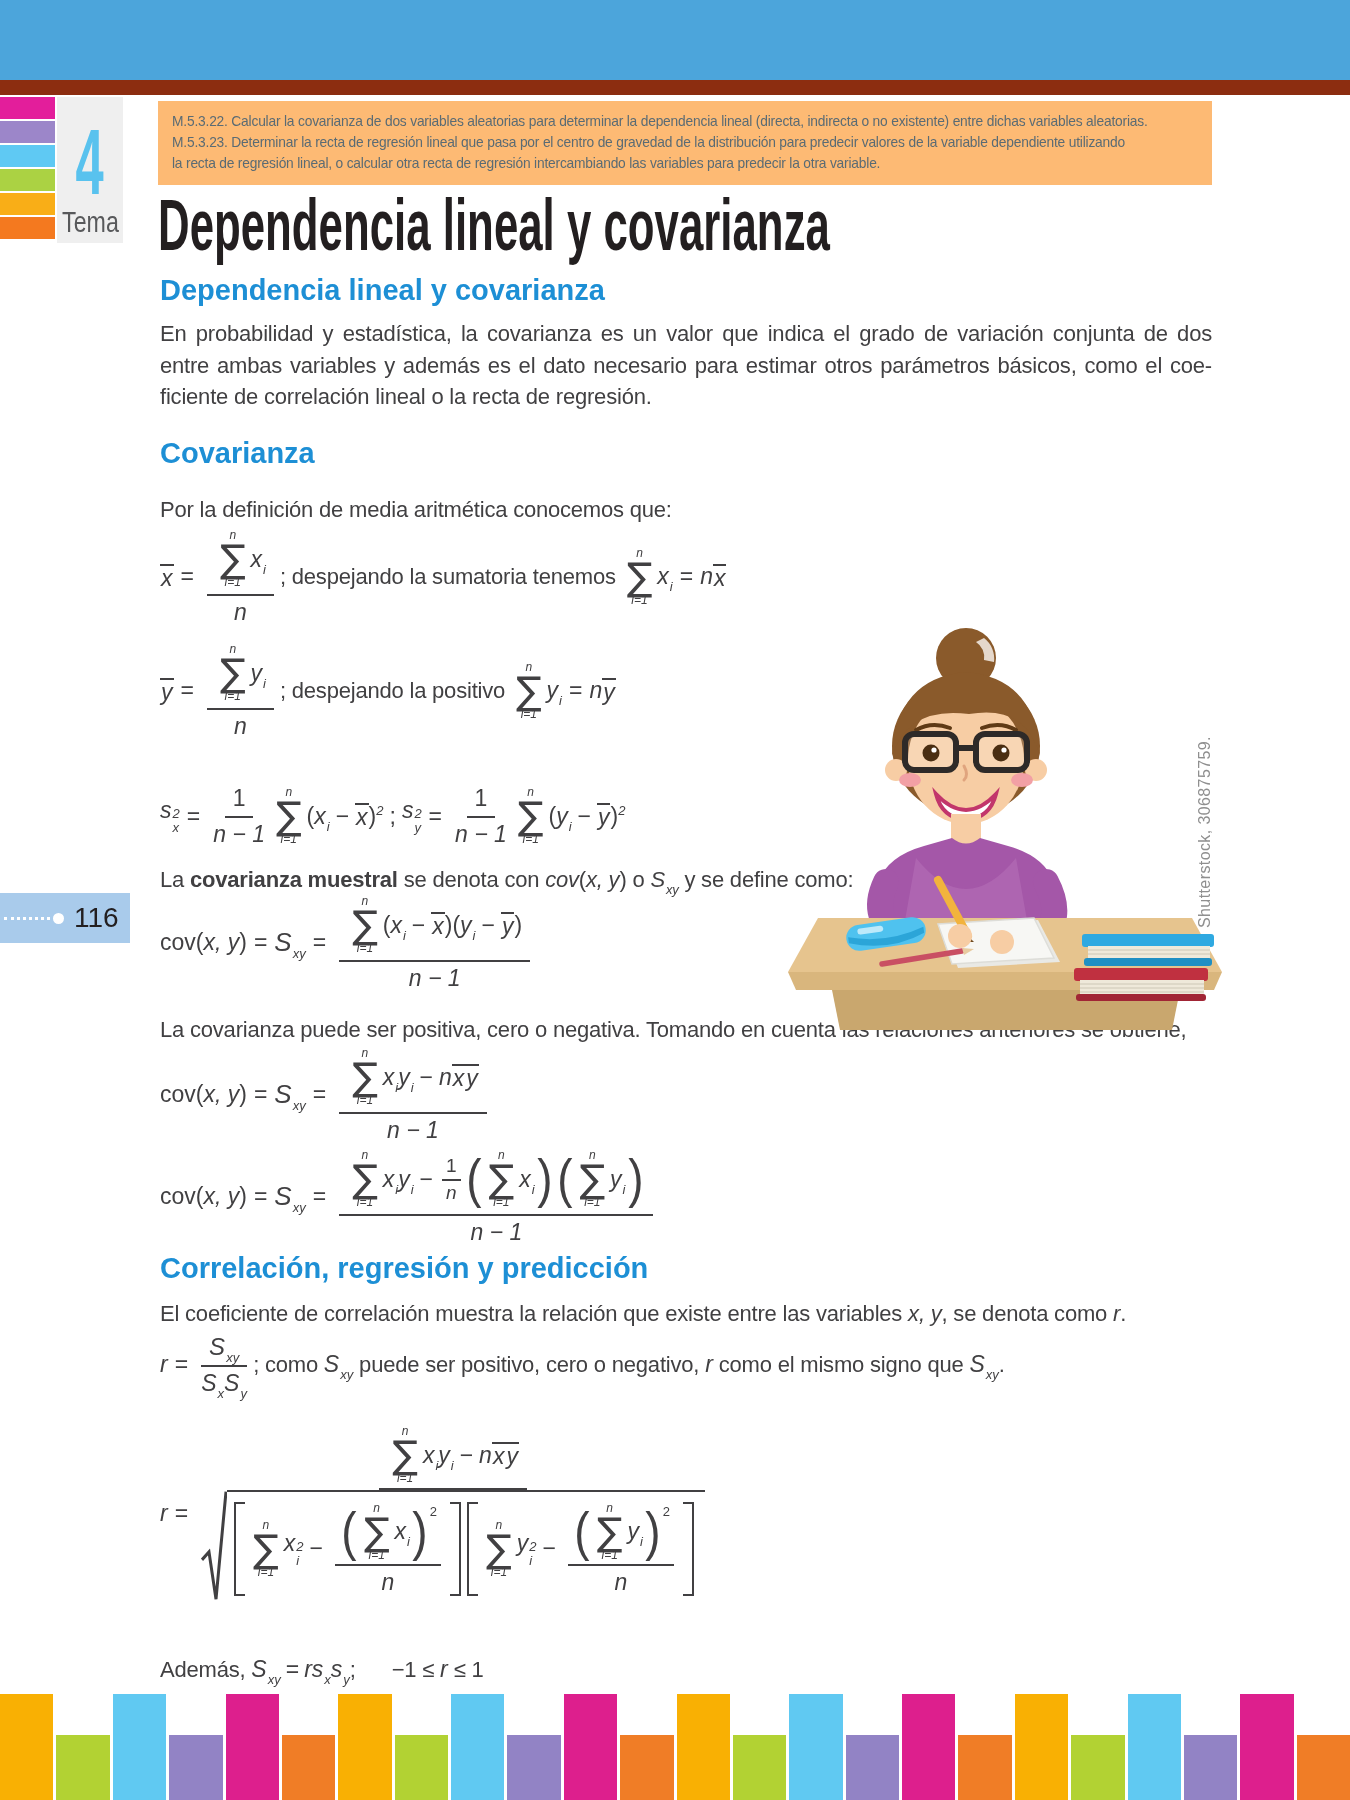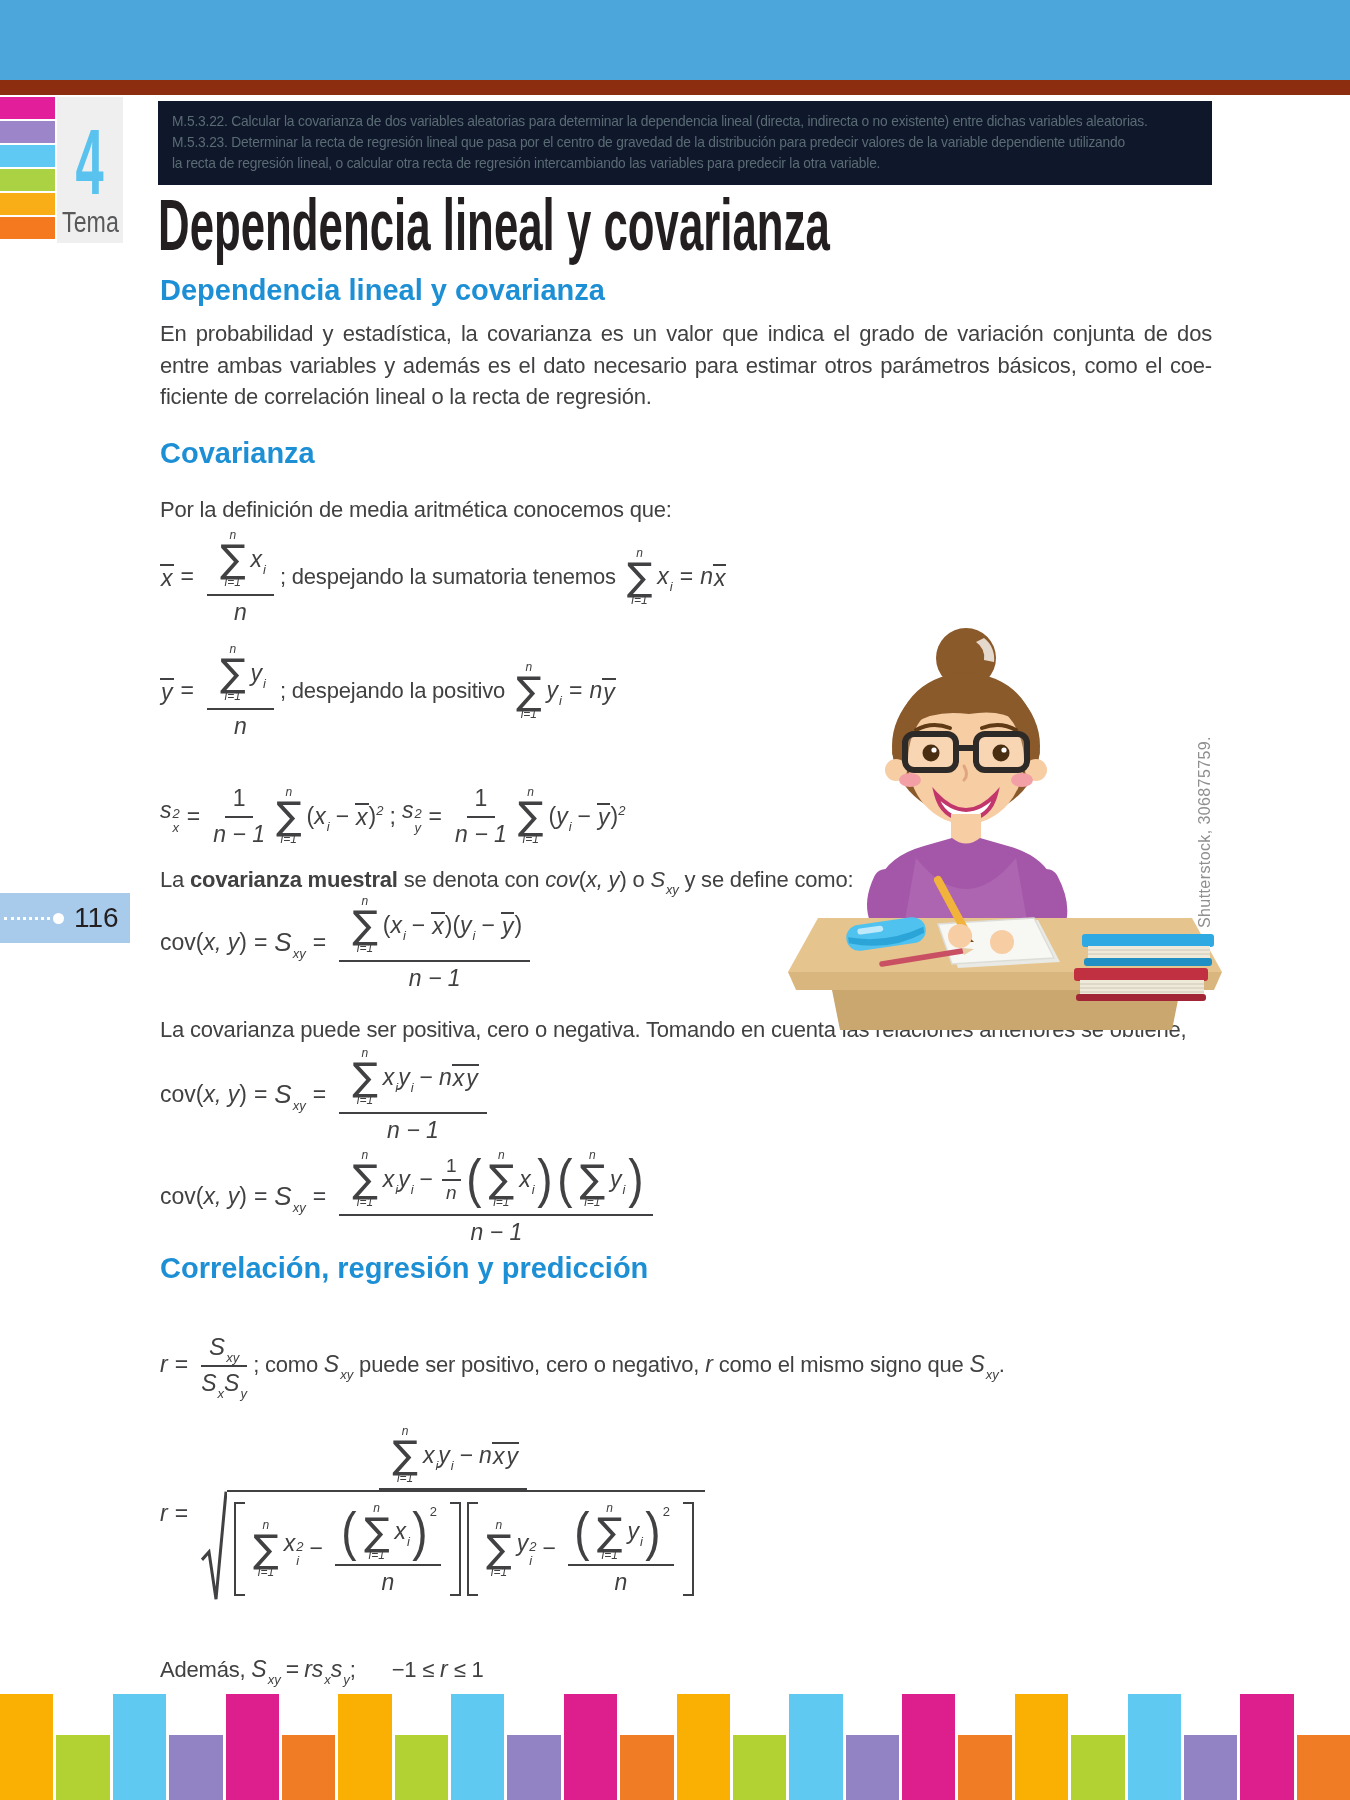--- a/index.html
+++ b/index.html
@@ -9,21 +9,21 @@
   .topbar{position:absolute;left:0;top:0;width:1350px;height:80px;background:#4CA5DB;}
   .maroonbar{position:absolute;left:0;top:80px;width:1350px;height:15px;background:#8C2D10;}
   .squares{position:absolute;left:0;top:97px;width:55px;display:flex;flex-direction:column;gap:2px;}
   .squares .sq{width:55px;height:22px;}
   .temabox{position:absolute;left:57px;top:97px;width:66px;height:146px;background:#EFEFEF;
            display:flex;flex-direction:column;align-items:center;justify-content:flex-end;}
   .tema-num{color:#59C2EE;font-size:92px;font-weight:600;line-height:0.9;transform:scaleX(0.55);
             transform-origin:center;margin-bottom:2px;}
   .tema-lbl{color:#58595B;font-size:29px;font-weight:500;transform:scaleX(0.8);transform-origin:center;
             margin-bottom:4px;}
-  .objbox{position:absolute;left:158px;top:101px;width:1054px;height:84px;background:#0f172a;
+  .objbox{position:absolute;left:158px;top:101px;width:1054px;height:84px;background:#fdba74;
           box-sizing:border-box;padding:10px 14px;}
   .objlines{transform:scaleX(0.95);transform-origin:left center;}
   .objline{font-size:14.5px;line-height:21px;color:#5A6B74;letter-spacing:-0.2px;white-space:nowrap;}
   
   .pagetitle{position:absolute;left:158px;top:188px;font-size:73px;font-weight:700;color:#231F20;
              transform:scaleX(0.60);transform-origin:left center;white-space:nowrap;line-height:1;}
   .h2{position:absolute;left:160px;font-size:29px;font-weight:700;color:#1D8FD5;white-space:nowrap;}
   .para{position:absolute;left:160px;width:1052px;font-size:22px;line-height:31.5px;
         letter-spacing:-0.2px;color:#414042;}
   .jline{text-align:justify;text-align-last:justify;}
@@ -338,20 +338,23 @@
         <span class="bp">)</span>
       </span>
       <span class="den">
           <span class="mt">n − 1</span>
         </span>
     </span>
   </div>
 
   <div class="h2" style="top:1252px;">Correlación, regresión y predicción</div>
 
+  <div class="para lline" style="top:1298px;">
+    <span>El coeficiente de correlación muestra la relación que existe entre las variables </span><span class="it">x, y</span><span>, se denota como </span><span class="it">r</span><span>.</span>
+  </div>
 
   <div class="fx" style="left:160px;top:1332px;">
     <span class="mt">r</span>
     <span class="eq">=</span>
     <span class="frac">
       <span class="num">
           <span class="tok"><span class="mt" style="font-size:24px;">S</span><span class="mi">xy</span></span>
         </span>
       <span class="den">
         <span class="tok"><span class="mt">S</span><span class="mi">x</span></span>

